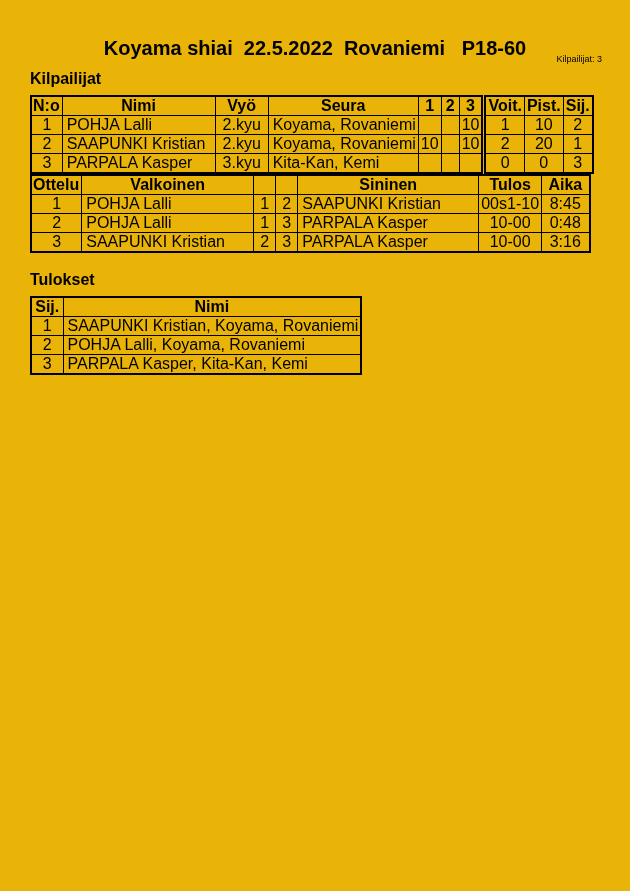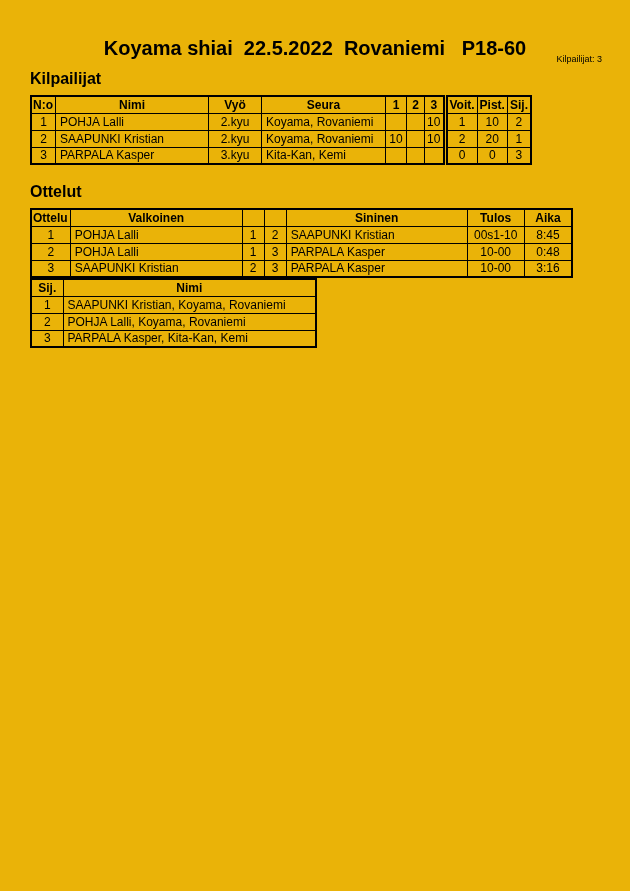--- a/index.html
+++ b/index.html
@@ -31,21 +31,21 @@
     font-weight: bold;
     font-size: 16px;
     text-align: left;
   }
   .h-competitors { width: 410px; margin: 10px 0 7px 30px; }
   .h-matches    { width: 530px; margin: 18px 0 7px 30px; }
   .h-results    { width: 285px; margin: 18px 0 7px 30px; }
 
   table {
     border-collapse: collapse;
-    font-size: 12px;
+    font-size: 16px;
     table-layout: fixed;
   }
   .tbl { border: 2px solid #000; }
   td, th {
     border: 1px solid #000;
     height: 17px;
     padding: 0 2px;
     overflow: hidden;
     white-space: nowrap;
   }
@@ -153,21 +153,20 @@
       </tr>
       <tr>
         <td class="c">0</td>
         <td class="c">0</td>
         <td class="c">3</td>
       </tr>
     </tbody>
       </table>
   </div>
 
-  <div class="section-heading h-matches">Ottelut</div>
 
   <div class="matches-wrap">
     <table class="tbl">
       <tbody>
           <tr>
         <th class="w-mno hl">Ottelu</th>
         <th class="w-white">Valkoinen</th>
         <th class="w-wn"></th>
         <th class="w-bn"></th>
         <th class="w-blue">Sininen</th>
@@ -198,20 +197,21 @@
         <td class="c">2</td>
         <td class="c">3</td>
         <td class="l">PARPALA Kasper</td>
         <td class="c">10-00</td>
         <td class="c">3:16</td>
       </tr>
     </tbody>
       </table>
   </div>
 
+  <div class="section-heading h-results">Tulokset</div>
 
   <div class="results-wrap">
     <table class="tbl">
       <tbody>
           <tr>
         <th class="w-rplace">Sij.</th>
         <th class="w-rname">Nimi</th>
       </tr>
       <tr>
         <td class="c">1</td>

